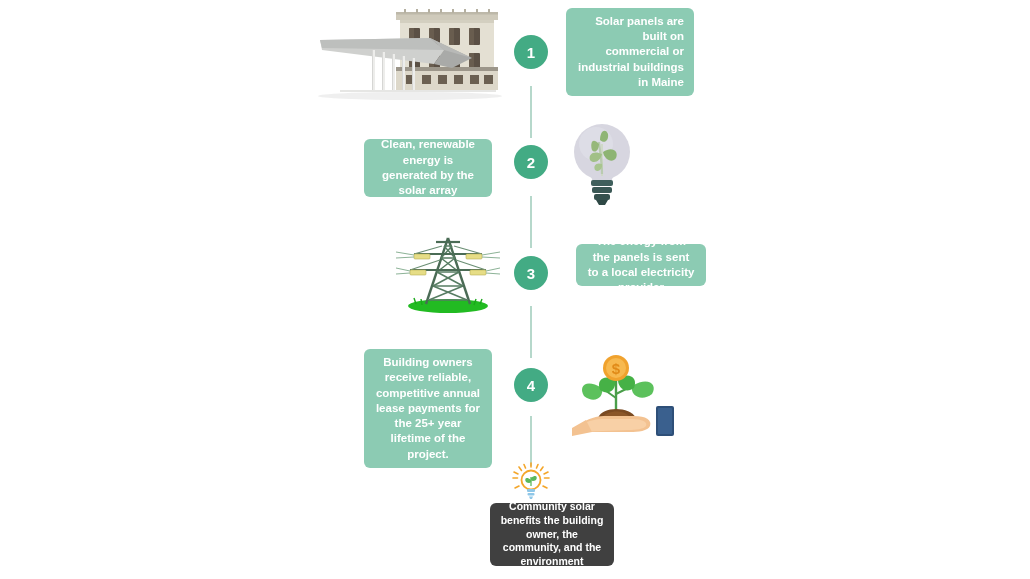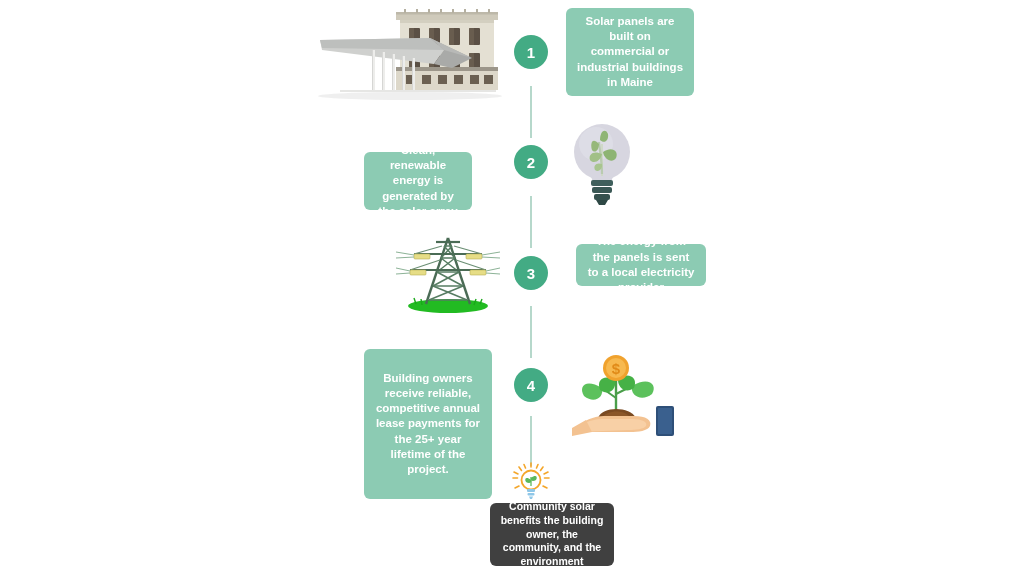--- a/index.html
+++ b/index.html
@@ -160,25 +160,25 @@
       </g>
 
       <rect x="28" y="84" width="156" height="2" fill="#e6e6e4"></rect>
     </svg>
   </div>
 
   <div class="step-circle" style="left:514px;top:35px;">
     <span>1</span>
   </div>
 
-  <div class="step-box" style="left:566px;top:8px;width:128px;height:88px;">
+  <div class="step-box" style="left:566px;top:8px;width:128px;height:88px;text-align:right;">
     <span>Solar panels are built on commercial or industrial buildings in Maine</span>
   </div>
 
-  <div class="step-box" style="left:364px;top:152px;width:108px;height:58px;">
+  <div class="step-box" style="left:364px;top:139px;width:128px;height:58px;">
     <span>Clean, renewable energy is generated by the solar array</span>
   </div>
 
   <div class="step-circle" style="left:514px;top:145px;">
     <span>2</span>
   </div>
 
   <div class="art" style="left:566px;top:118px;width:72px;height:88px;">
     <svg width="72" height="88" viewBox="0 0 72 88" xmlns="http://www.w3.org/2000/svg">
 
@@ -270,21 +270,21 @@
   </div>
 
   <div class="step-circle" style="left:514px;top:256px;">
     <span>3</span>
   </div>
 
   <div class="step-box" style="left:576px;top:244px;width:130px;height:42px;">
     <span>The energy from the panels is sent to a local electricity provider</span>
   </div>
 
-  <div class="step-box" style="left:364px;top:349px;width:128px;height:150px;">
+  <div class="step-box" style="left:364px;top:349px;width:128px;height:119px;">
     <span>Building owners receive reliable, competitive annual lease payments for the 25+ year lifetime of the project.</span>
   </div>
 
   <div class="step-circle" style="left:514px;top:368px;">
     <span>4</span>
   </div>
 
   <div class="art" style="left:572px;top:348px;width:104px;height:88px;">
     <svg width="104" height="88" viewBox="0 0 104 88" xmlns="http://www.w3.org/2000/svg">
 

